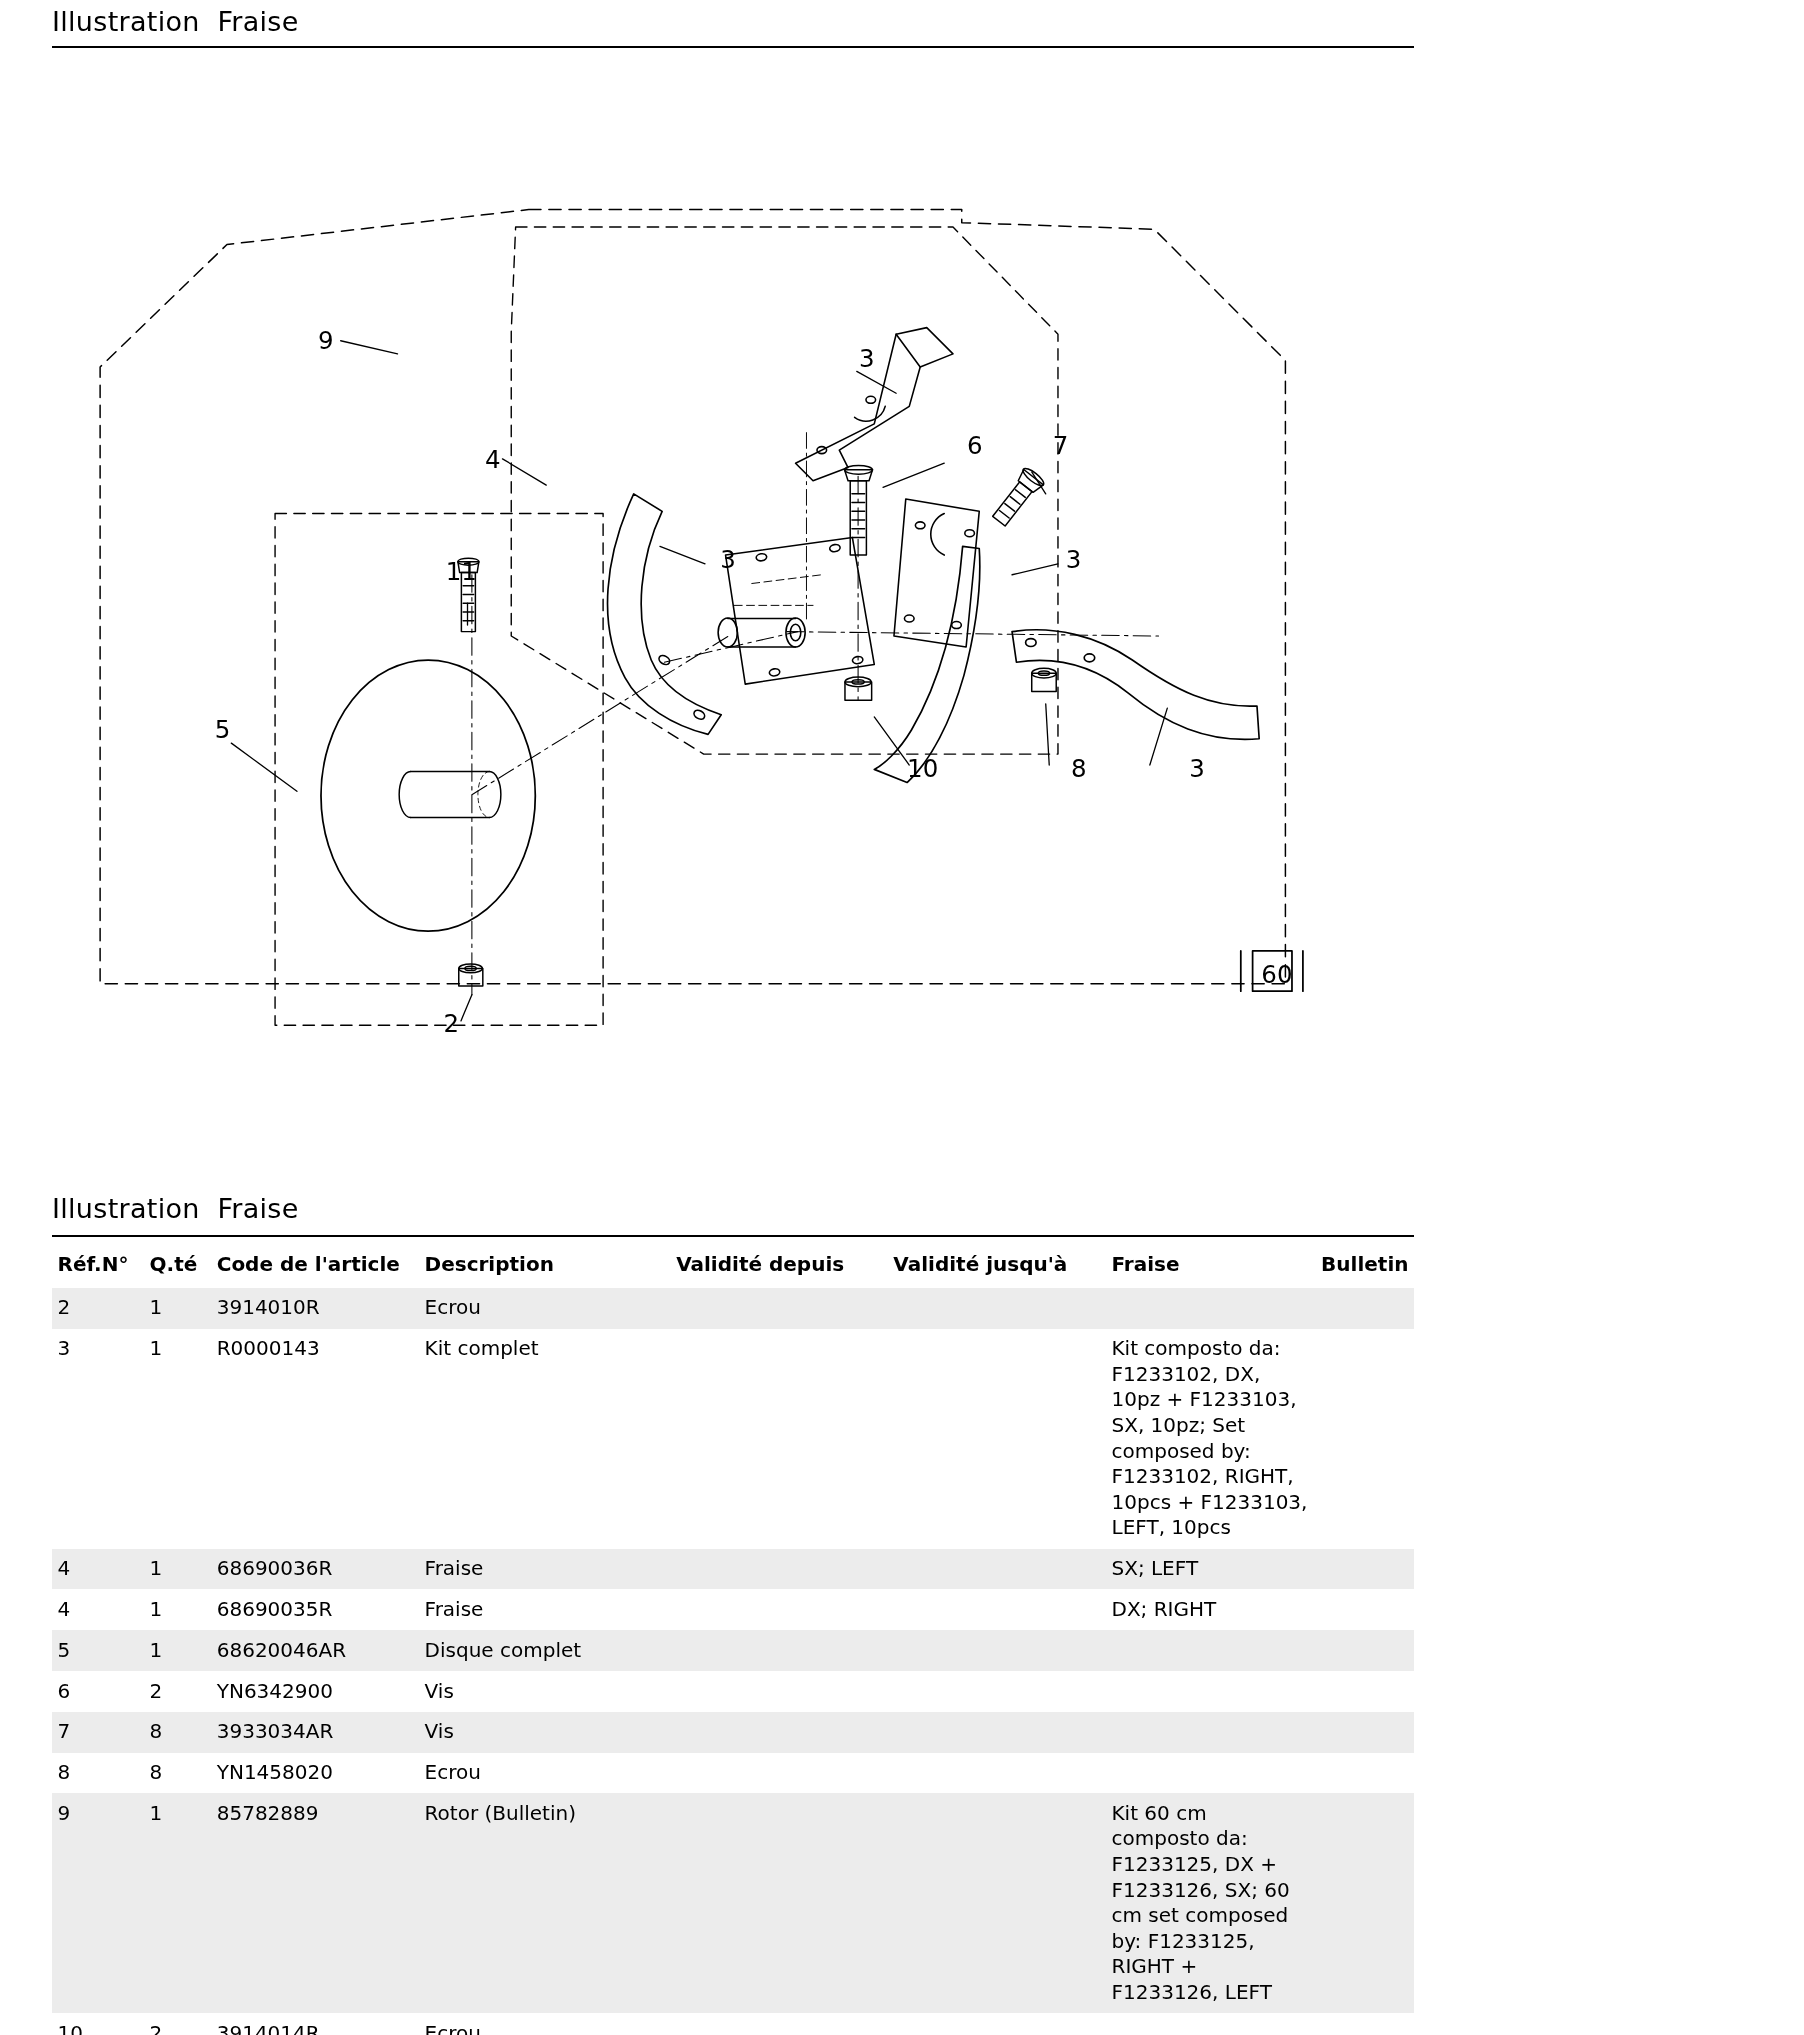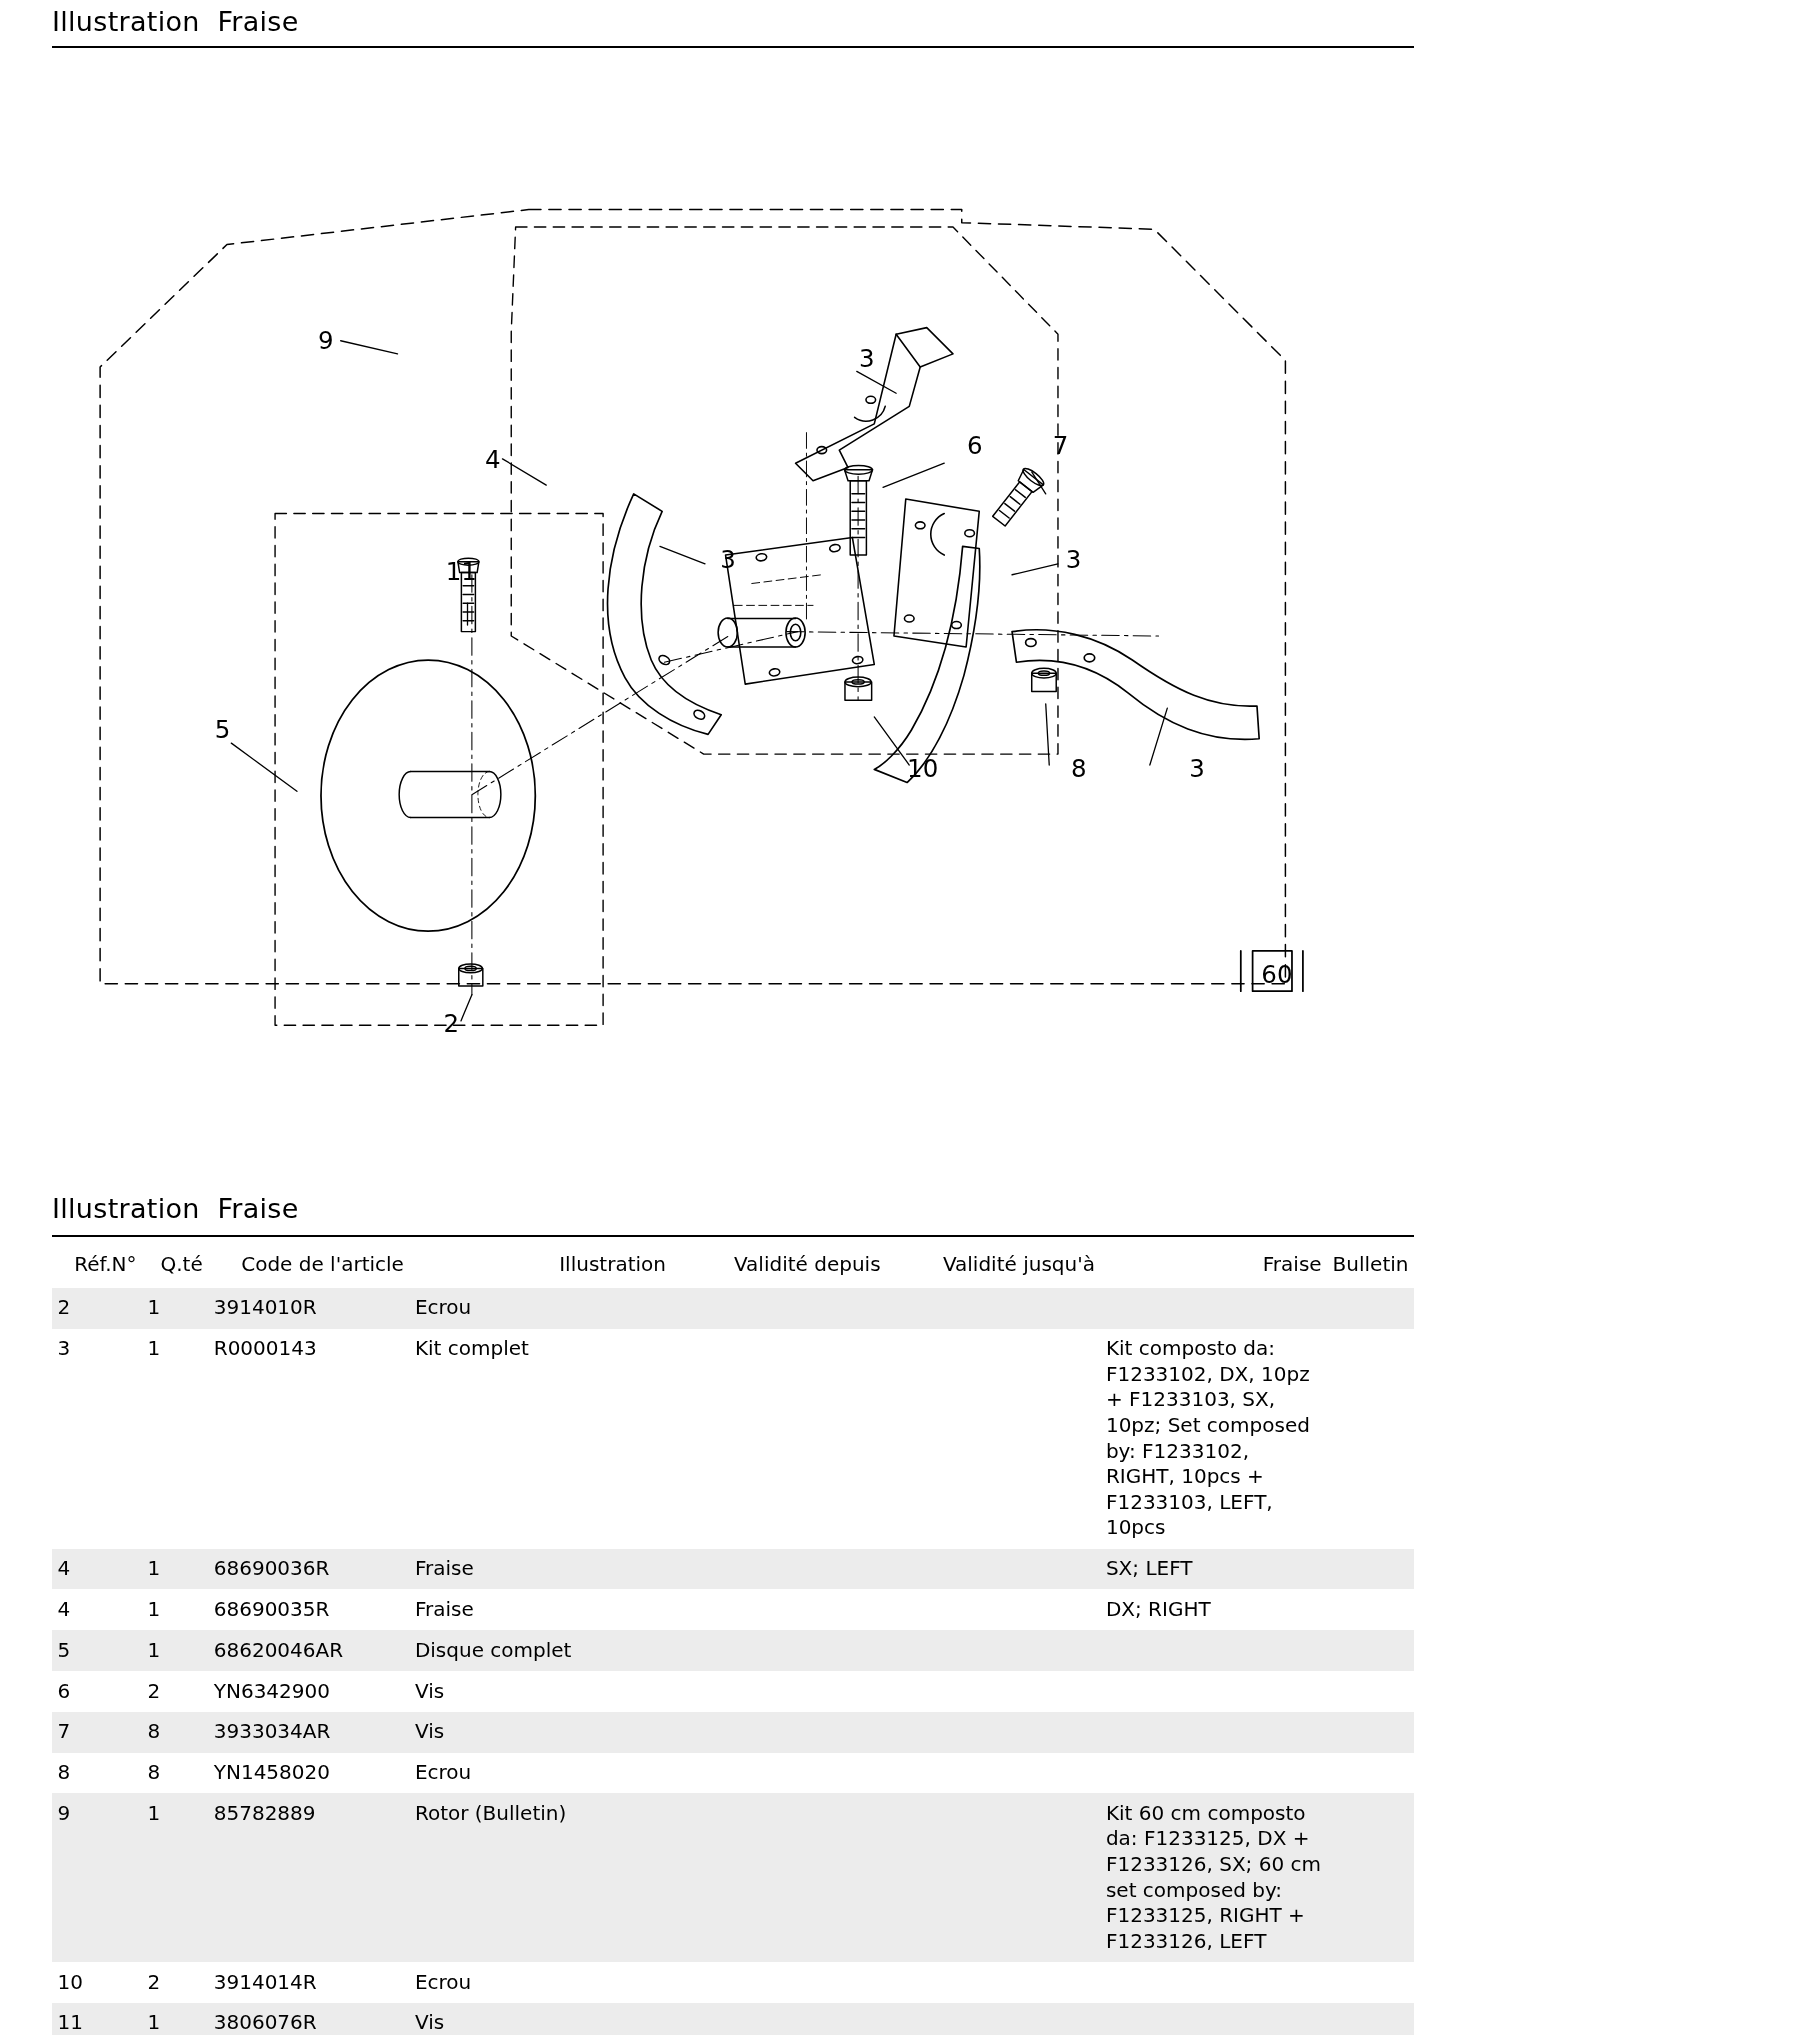--- a/index.html
+++ b/index.html
@@ -54,22 +54,22 @@
   }
 
   
   table.parts {
     width: 100%;
     border-collapse: collapse;
     font-size: 20px;
     margin-top: 5.5px;
   }
   table.parts th {
-    text-align: right;
-    font-weight: normal;
+    text-align: left;
+    font-weight: bold;
     padding: 9.8px 5.5px 12px 5.5px;
     vertical-align: top;
     white-space: nowrap;
   }
   table.parts td {
     padding: 7.6px 5.5px 7.6px 5.5px;
     vertical-align: top;
     line-height: 1.28;
   }
   tr.alt td {
@@ -251,21 +251,21 @@
 
   <div class="second-title">Illustration  Fraise</div>
   <div class="rule"></div>
 
   <table class="parts">
     <thead>
       <tr>
         <th class="col-ref">Réf.N°</th>
         <th class="col-qty">Q.té</th>
         <th class="col-code">Code de l'article</th>
-        <th class="col-desc">Illustration</th>
+        <th class="col-desc">Description</th>
         <th class="col-vdep">Validité depuis</th>
         <th class="col-vjus">Validité jusqu'à</th>
         <th class="col-notes">Fraise</th>
         <th class="col-bull">Bulletin</th>
       </tr>
     </thead>
     <tbody>
       <tr class="alt">
         <td>2</td>
         <td>1</td>

